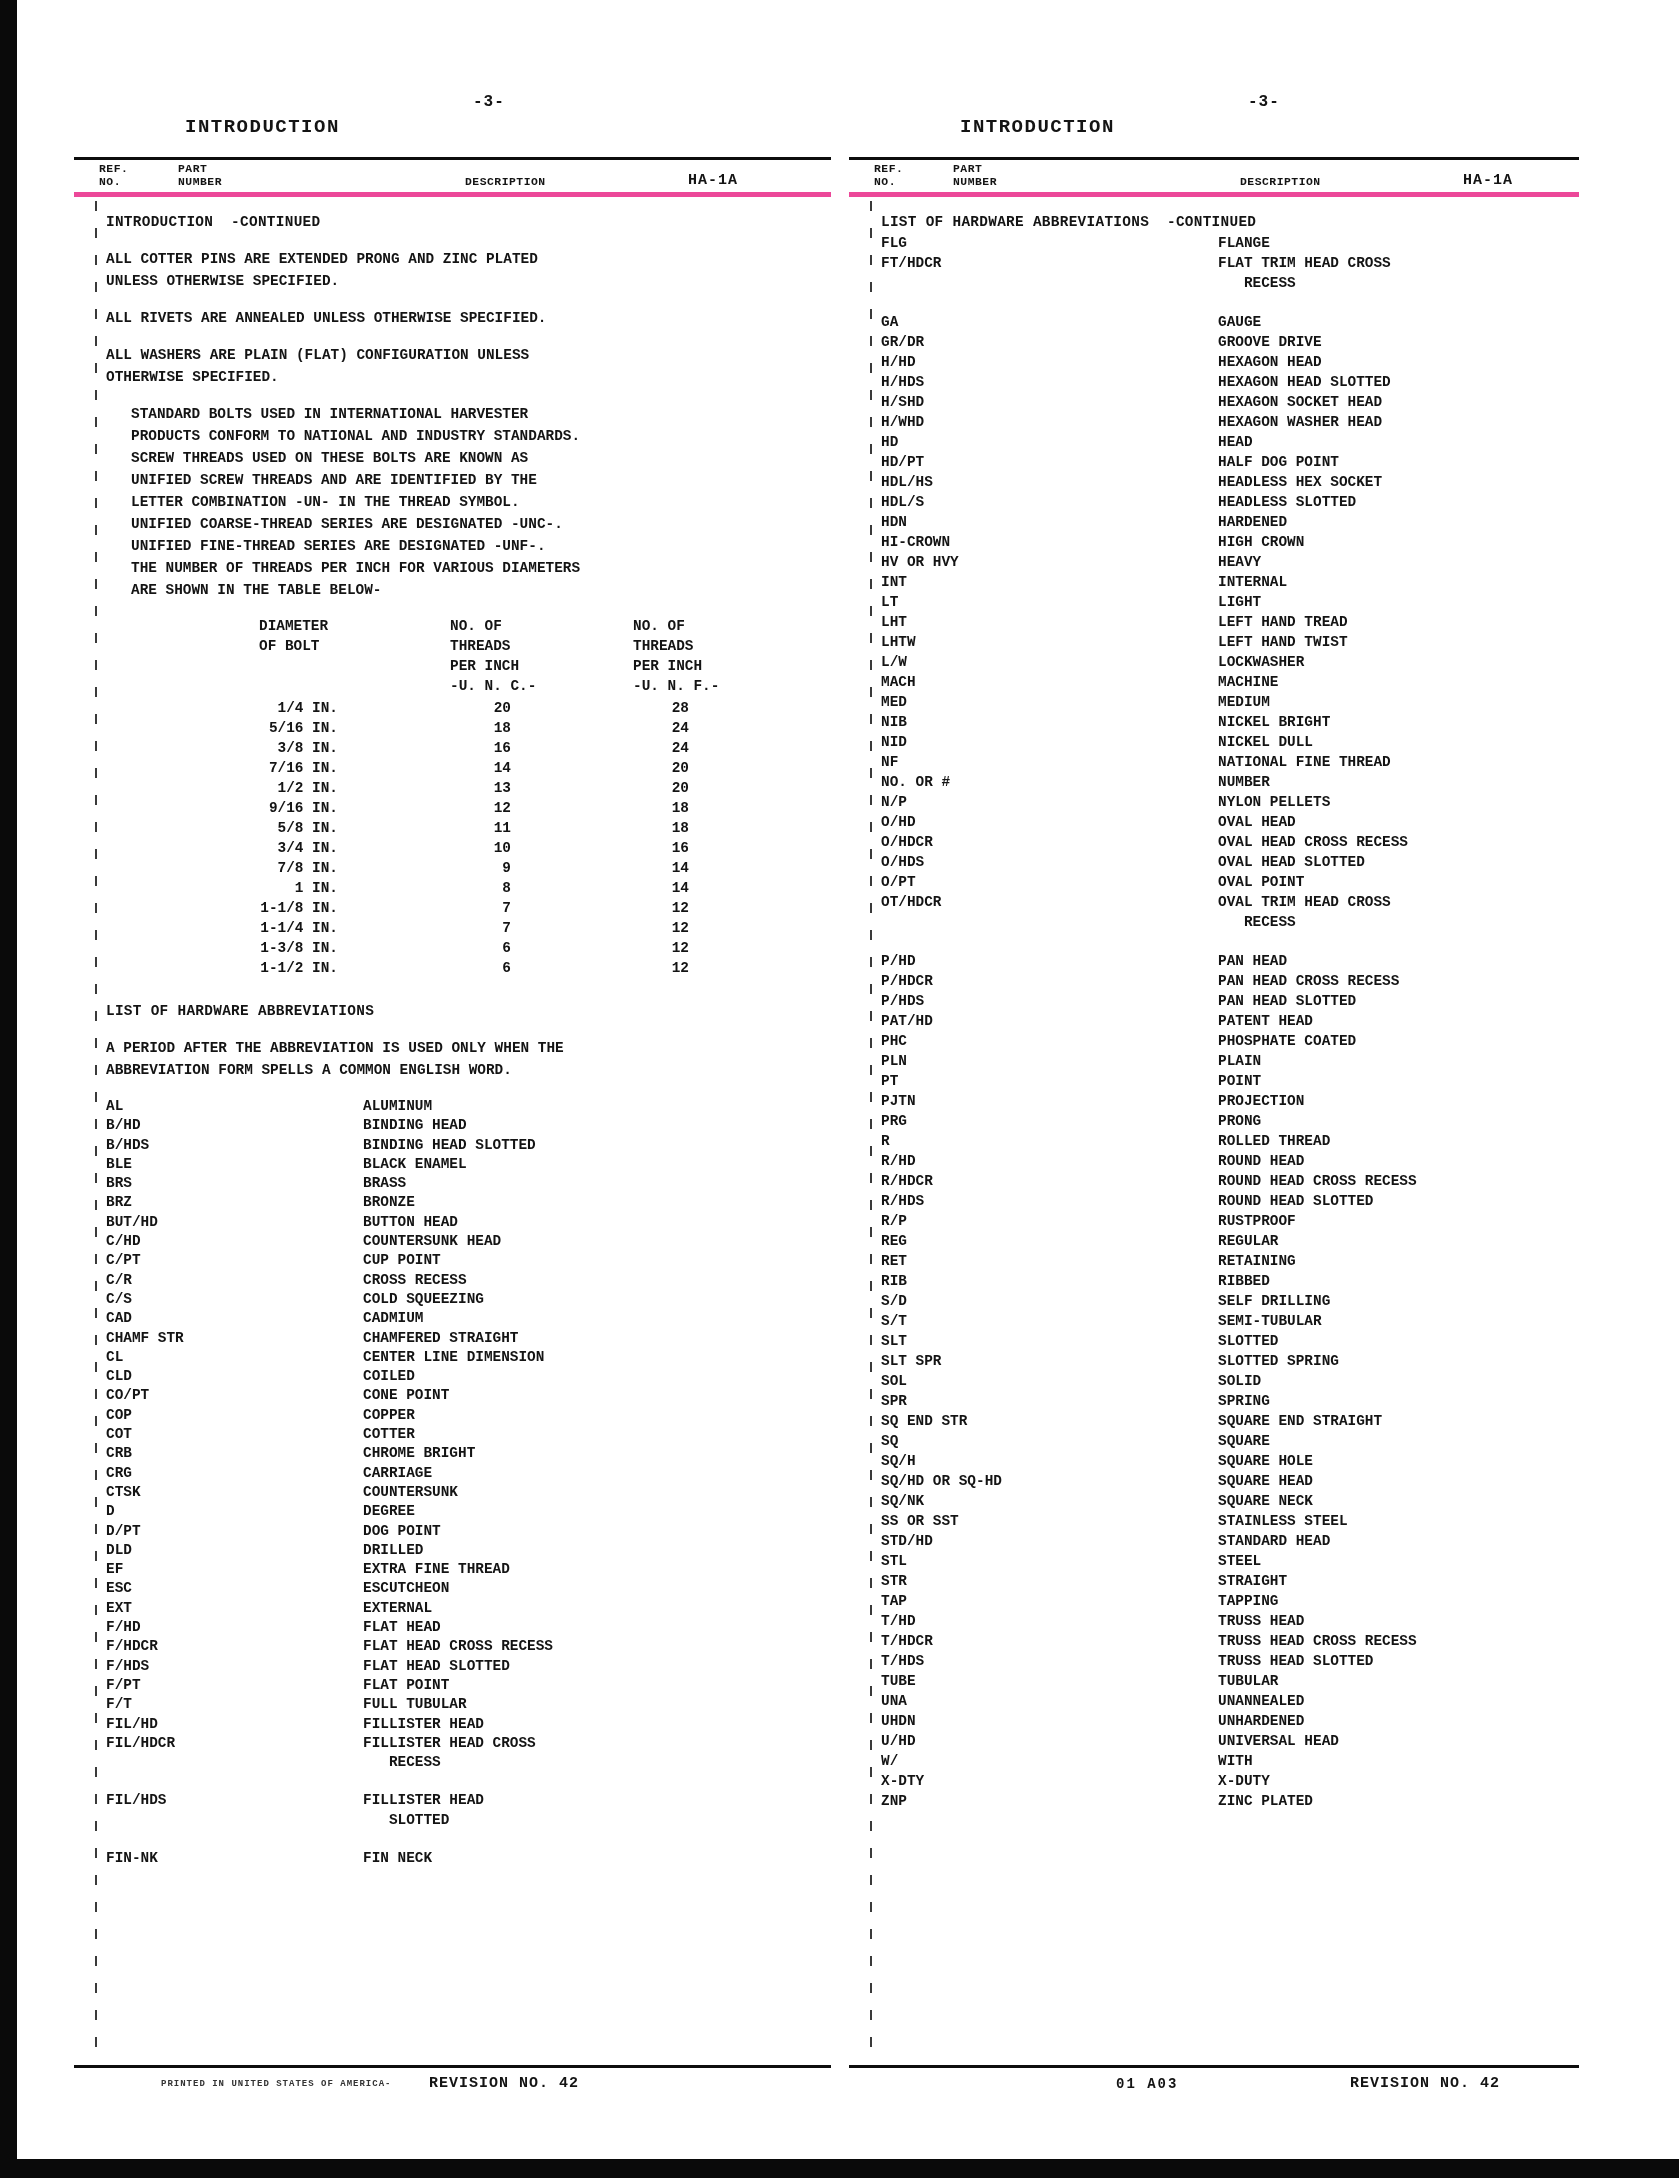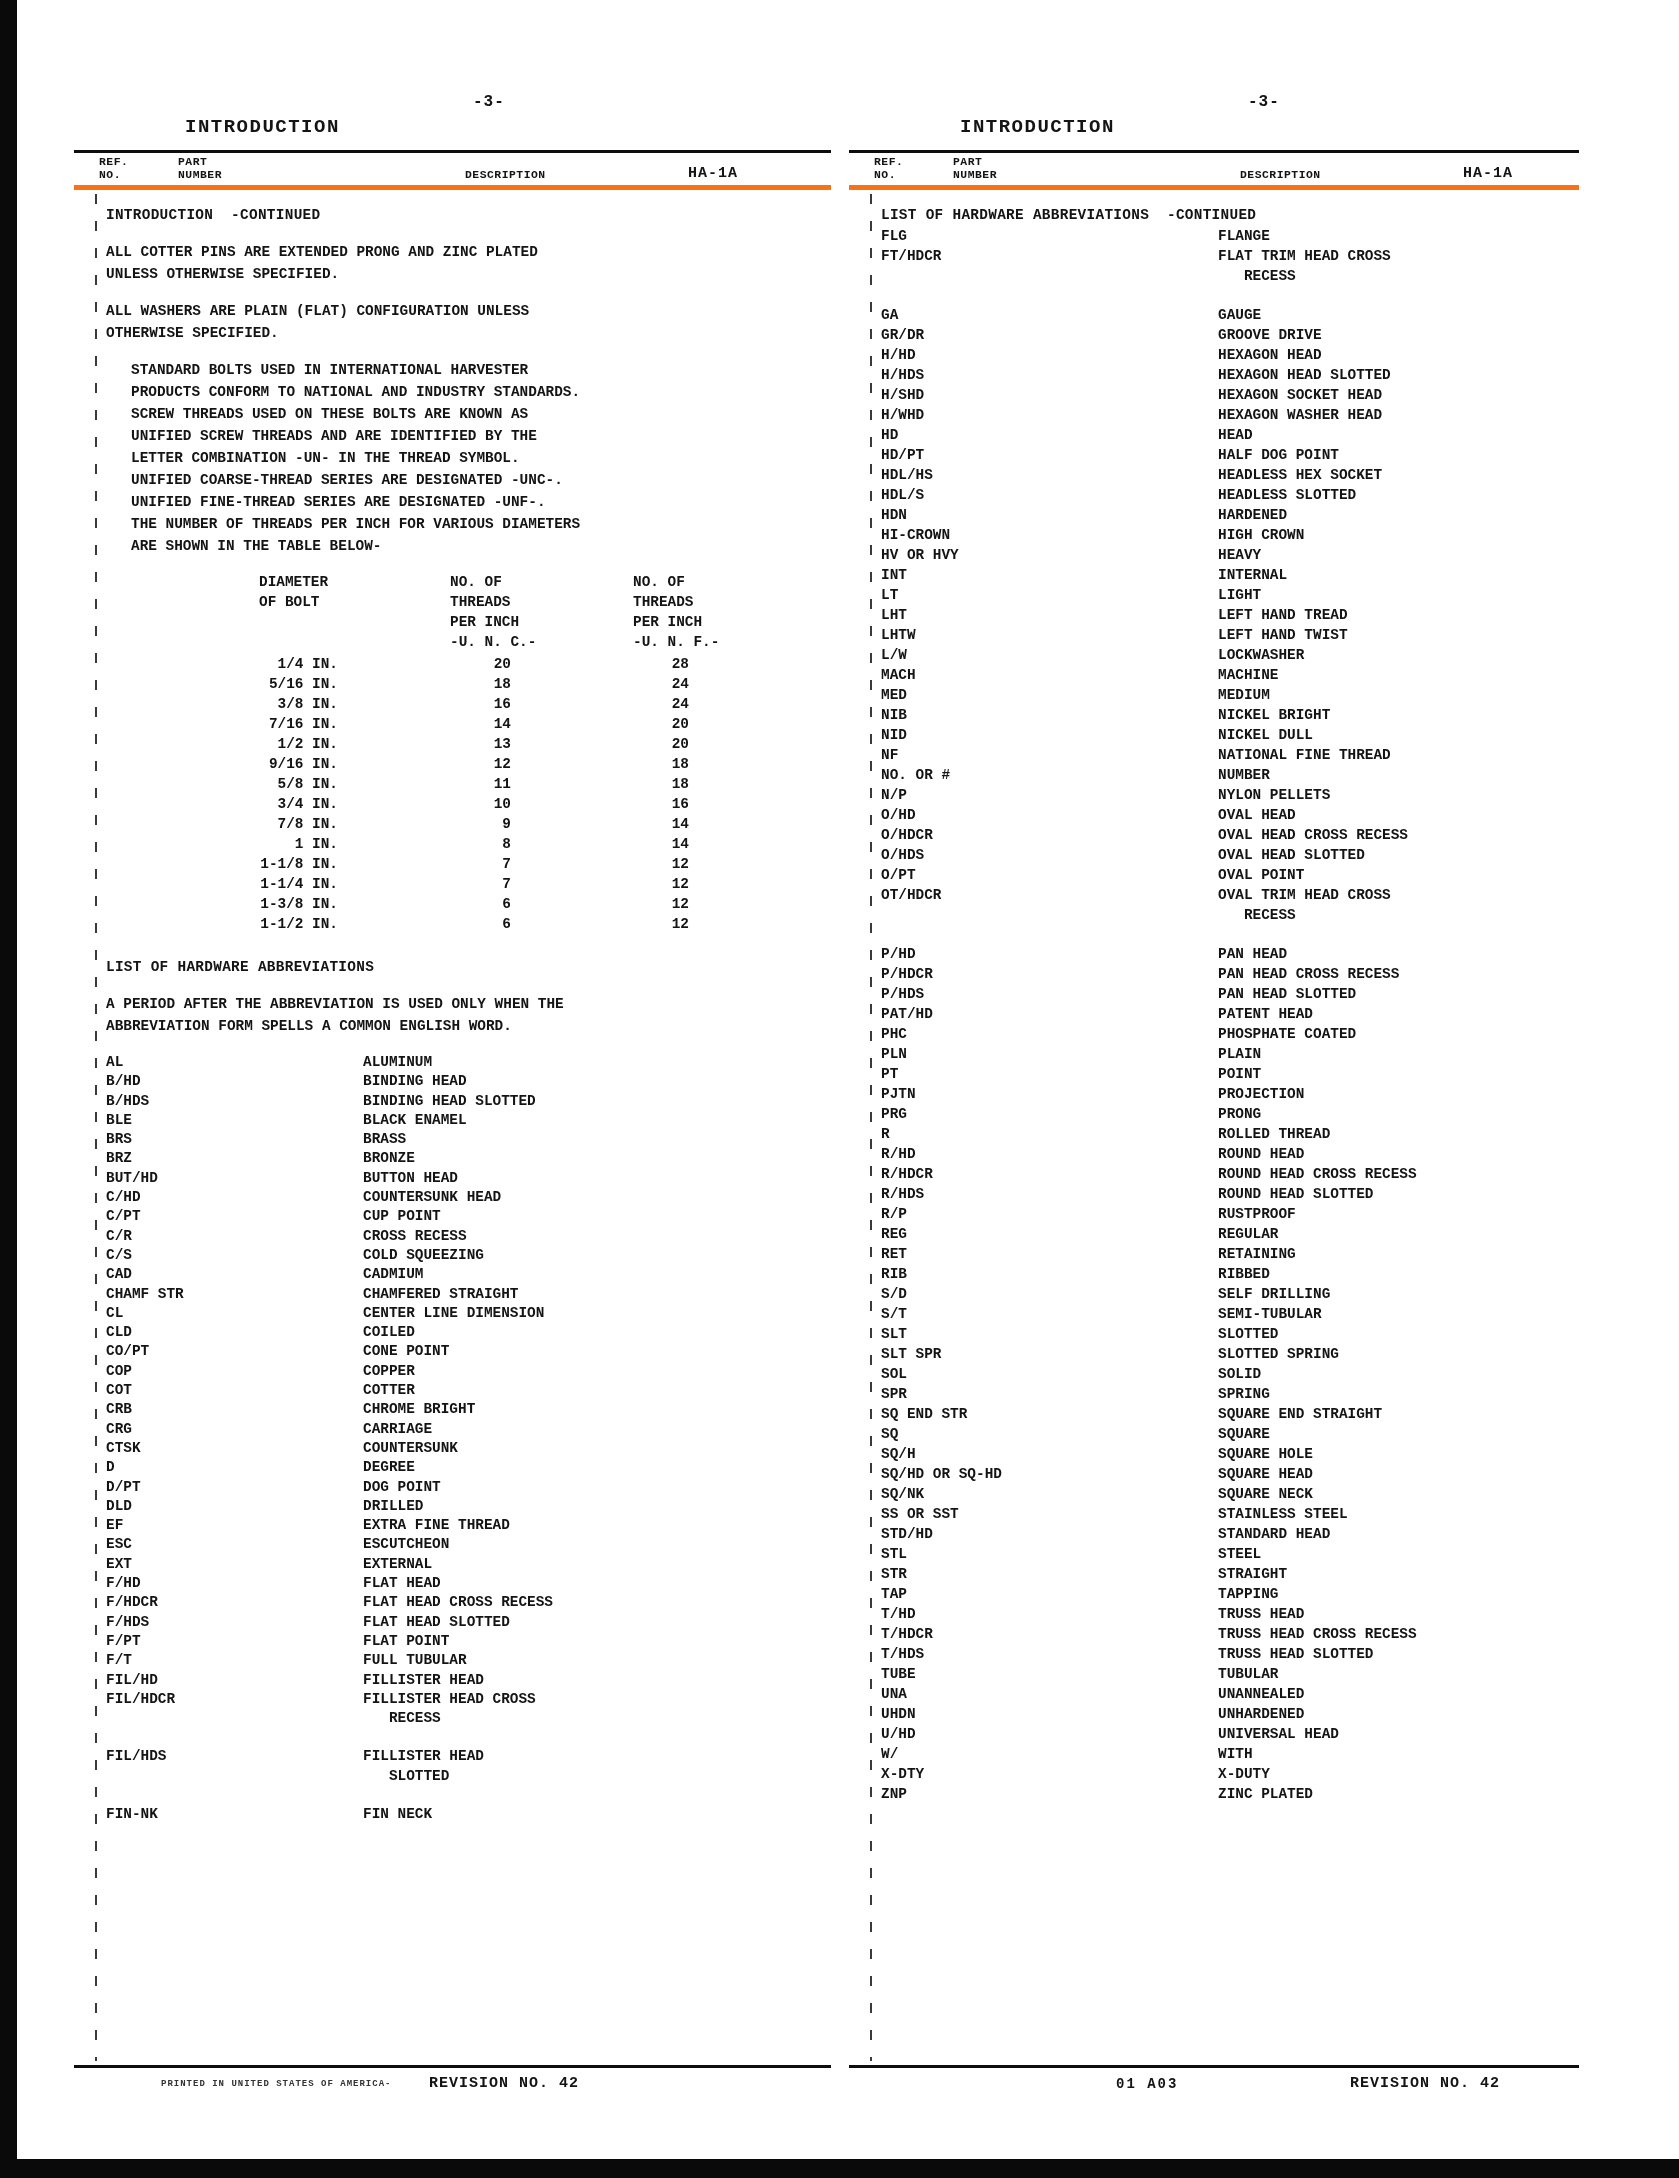--- a/index.html
+++ b/index.html
@@ -17,21 +17,21 @@
 
   .sheet { position:absolute; left:74px; top:50px; display:flex; gap:18px; }
   .col { display:flex; flex-direction:column; height:2049px; }
   .col-left  { width:757px; }
   .col-right { width:730px; }
 
   .col-top { padding-top:42px; }
   .page-num { margin-left:399px; font-size:16px; font-weight:bold; letter-spacing:1px; line-height:20px; }
   .col-heading { margin-left:111px; font-size:19px; font-weight:bold; letter-spacing:1.5px; line-height:26px; margin-top:2px; margin-bottom:10px; }
 
-  .ruled-header { border-top:3px solid #0d0d0d; border-bottom:5px solid #f97316; }
+  .ruled-header { border-top:3px solid #0d0d0d; border-bottom:5px solid #ec4899;margin-top:7px; }
   .hdr-grid { display:grid; grid-template-columns:79px 287px 223px auto; align-items:end; padding:3px 0 3px 25px; }
   .hdr-stack { display:flex; flex-direction:column; font-size:11.4px; font-weight:bold; line-height:13px; letter-spacing:0.5px; }
   .hdr-desc { font-size:11.4px; font-weight:bold; line-height:13px; letter-spacing:0.5px; }
   .hdr-code { font-size:15px; font-weight:bold; letter-spacing:1px; line-height:16px; }
 
   .col-body { position:relative; flex:1; padding:14px 0 0 32px; }
   .dashline { position:absolute; left:21px; top:4px; bottom:4px; width:2px;
     background: repeating-linear-gradient(180deg, #3a3a3a 0 10px, transparent 10px 27px); }
 
   .body-title { font-size:14.4px; font-weight:bold; letter-spacing:0.3px; line-height:22px; white-space:pre-wrap; margin-bottom:15px; }
@@ -101,20 +101,21 @@
       <div class="dashline"></div>
 
       <div class="body-title">INTRODUCTION  -CONTINUED</div>
 
       <div>
 
 
           <p class="para">ALL COTTER PINS ARE EXTENDED PRONG AND ZINC PLATED
 UNLESS OTHERWISE SPECIFIED.</p>
 
+          <p class="para">ALL RIVETS ARE ANNEALED UNLESS OTHERWISE SPECIFIED.</p>
 
           <p class="para">ALL WASHERS ARE PLAIN (FLAT) CONFIGURATION UNLESS
 OTHERWISE SPECIFIED.</p>
 
 
           <p class="para indent">STANDARD BOLTS USED IN INTERNATIONAL HARVESTER
 PRODUCTS CONFORM TO NATIONAL AND INDUSTRY STANDARDS.
 SCREW THREADS USED ON THESE BOLTS ARE KNOWN AS
 UNIFIED SCREW THREADS AND ARE IDENTIFIED BY THE
 LETTER COMBINATION -UN- IN THE THREAD SYMBOL.

